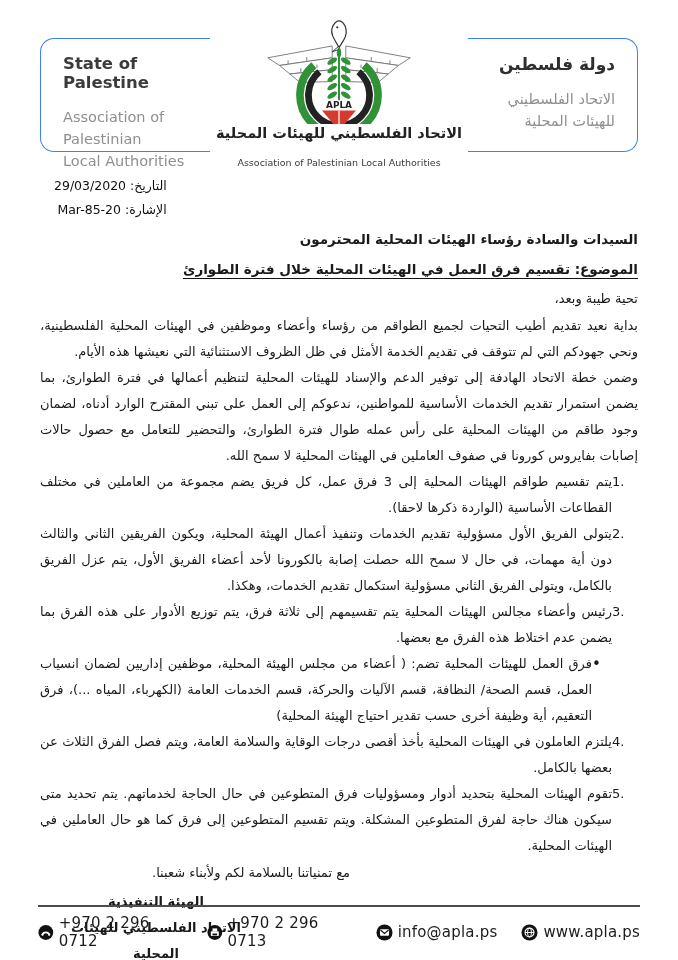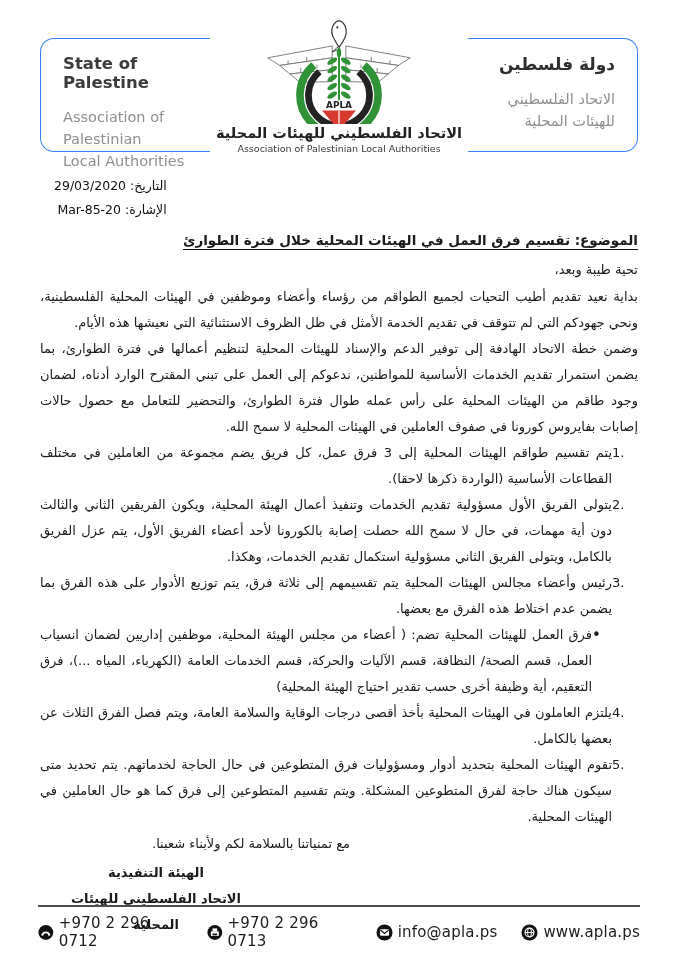--- a/index.html
+++ b/index.html
@@ -19,21 +19,21 @@
     border:1px solid #3b82f6;
   }
   .box-left  { border-right:none; border-radius:14px 0 0 14px; padding:15px 4px 10px 22px; }
   .box-right { border-left:none;  border-radius:0 14px 14px 0; padding:15px 22px 10px 4px; text-align:right; direction:rtl; }
   .box-title { font-size:16.5px; font-weight:bold; color:#3b3b3b; }
   .box-sub   { margin-top:15px; font-size:14.5px; line-height:1.5; color:#8f8f8f; }
   .box-right .box-title { font-size:17px; color:#2f2f2f; }
 
   .logo-wrap { flex:1; display:flex; flex-direction:column; align-items:center;text-align:center; }
   .logo-name-ar { font-size:14.5px; font-weight:bold; color:#222; margin-top:1px; direction:rtl; }
-  .logo-name-en { font-size:9.5px; color:#3a3a3a; margin-top:2px; }
+  .logo-name-en { font-size:9.5px; color:#3a3a3a; margin-top:16px; }
 
   
   .meta { margin-top:4px; margin-left:14px; direction:rtl; display:inline-block; text-align:right; }
   .meta-line { font-size:12.5px; line-height:24px; color:#111; }
   .meta-line .val { direction:ltr; unicode-bidi:embed; }
 
   
   .letter { direction:rtl; margin-top:3px; }
   .addr { font-size:13.5px; font-weight:bold; line-height:29px; text-align:right; }
   .subject-row { line-height:29px; text-align:right; }
@@ -152,20 +152,21 @@
         <span class="val">29/03/2020</span>
       </div>
       <div class="meta-line">
         <span>الإشارة:</span>
         <span class="val">Mar-85-20</span>
       </div>
     </div>
   </div>
 
   <div class="letter">
+    <div class="addr">السيدات والسادة رؤساء الهيئات المحلية المحترمون</div>
 
     <div class="subject-row">
       <span class="subject">الموضوع: تقسيم فرق العمل في الهيئات المحلية خلال فترة الطوارئ</span>
     </div>
 
     <div class="greeting">تحية طيبة وبعد،</div>
 
     <div class="para">بداية نعيد تقديم أطيب التحيات لجميع الطواقم من رؤساء وأعضاء وموظفين في الهيئات المحلية الفلسطينية، ونحي جهودكم التي لم تتوقف في تقديم الخدمة الأمثل في ظل الظروف الاستثنائية التي نعيشها هذه الأيام.</div>
     <div class="para">وضمن خطة الاتحاد الهادفة إلى توفير الدعم والإسناد للهيئات المحلية لتنظيم أعمالها في فترة الطوارئ، بما يضمن استمرار تقديم الخدمات الأساسية للمواطنين، ندعوكم إلى العمل على تبني المقترح الوارد أدناه، لضمان وجود طاقم من الهيئات المحلية على رأس عمله طوال فترة الطوارئ، والتحضير للتعامل مع حصول حالات إصابات بفايروس كورونا في صفوف العاملين في الهيئات المحلية لا سمح الله.</div>
 

